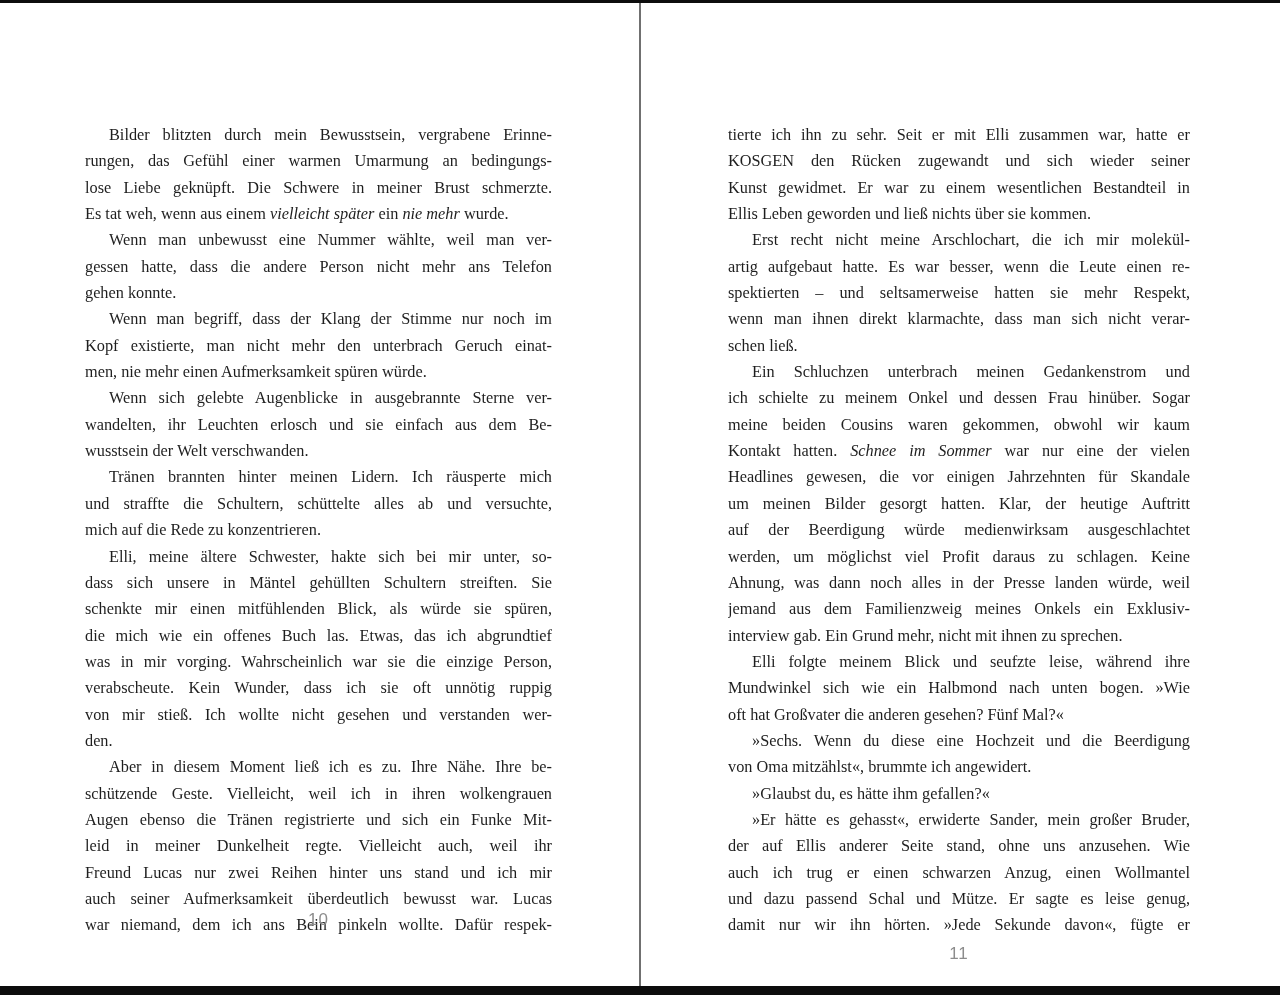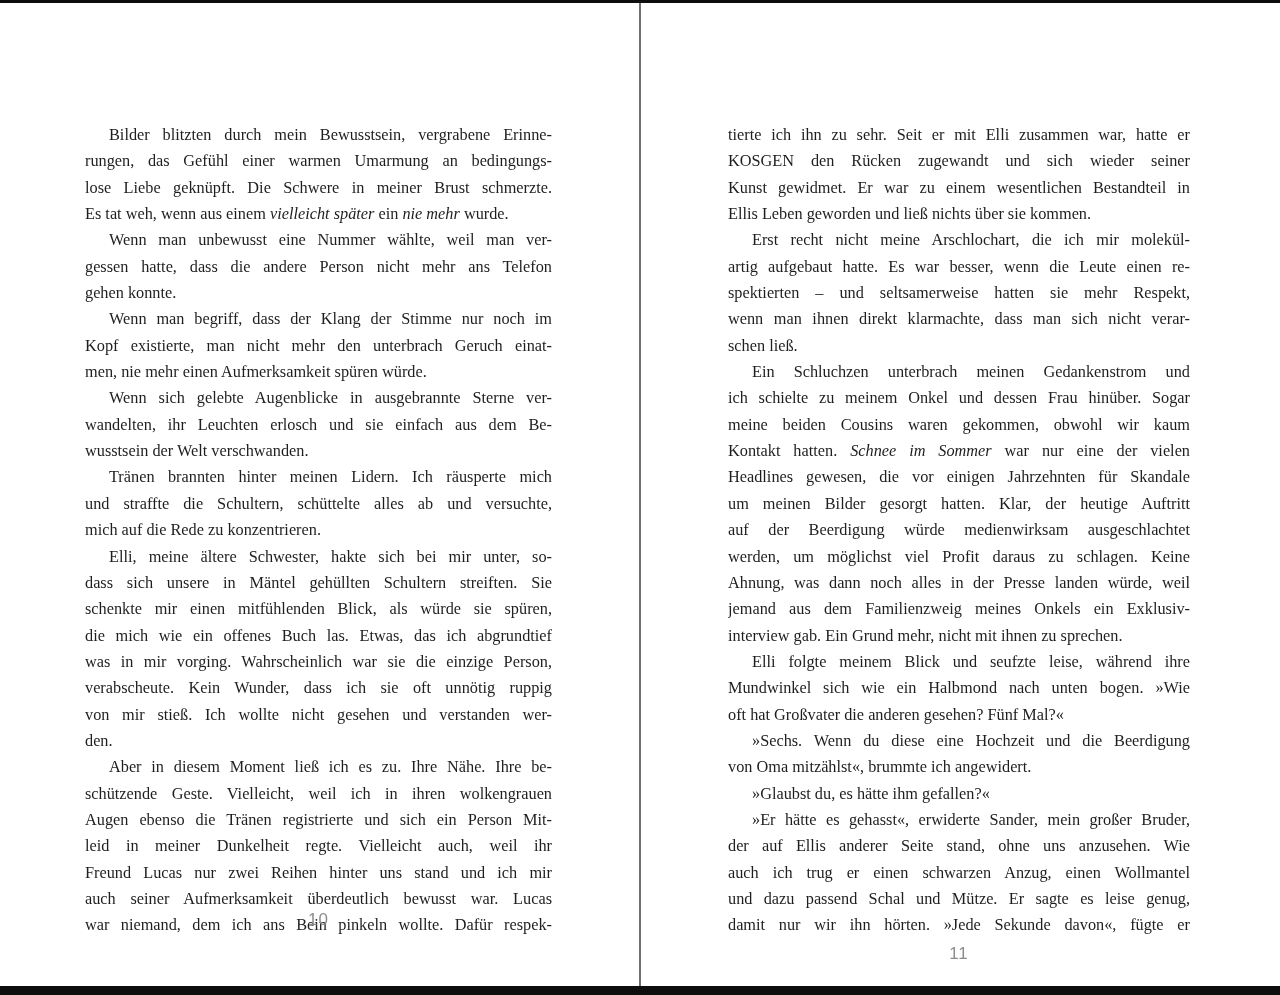--- a/index.html
+++ b/index.html
@@ -82,21 +82,21 @@
     <div class="line ind"><span>Elli, meine ältere Schwester, hakte sich bei mir unter, so-</span></div>
     <div class="line"><span>dass sich unsere in Mäntel gehüllten Schultern streiften. Sie</span></div>
     <div class="line"><span>schenkte mir einen mitfühlenden Blick, als würde sie spüren,</span></div>
     <div class="line"><span>die mich wie ein offenes Buch las. Etwas, das ich abgrundtief</span></div>
     <div class="line"><span>was in mir vorging. Wahrscheinlich war sie die einzige Person,</span></div>
     <div class="line"><span>verabscheute. Kein Wunder, dass ich sie oft unnötig ruppig</span></div>
     <div class="line"><span>von mir stieß. Ich wollte nicht gesehen und verstanden wer-</span></div>
     <div class="line end"><span>den.</span></div>
     <div class="line ind"><span>Aber in diesem Moment ließ ich es zu. Ihre Nähe. Ihre be-</span></div>
     <div class="line"><span>schützende Geste. Vielleicht, weil ich in ihren wolkengrauen</span></div>
-    <div class="line"><span>Augen ebenso die Tränen registrierte und sich ein Person Mit-</span></div>
+    <div class="line"><span>Augen ebenso die Tränen registrierte und sich ein Funke Mit-</span></div>
     <div class="line"><span>leid in meiner Dunkelheit regte. Vielleicht auch, weil ihr</span></div>
     <div class="line"><span>Freund Lucas nur zwei Reihen hinter uns stand und ich mir</span></div>
     <div class="line"><span>auch seiner Aufmerksamkeit überdeutlich bewusst war. Lucas</span></div>
     <div class="line"><span>war niemand, dem ich ans Bein pinkeln wollte. Dafür respek-</span></div>
   </div>
 <div class="pagenum left">10</div>
 
 <div class="divider"></div>
 
 <div class="textblock right">

